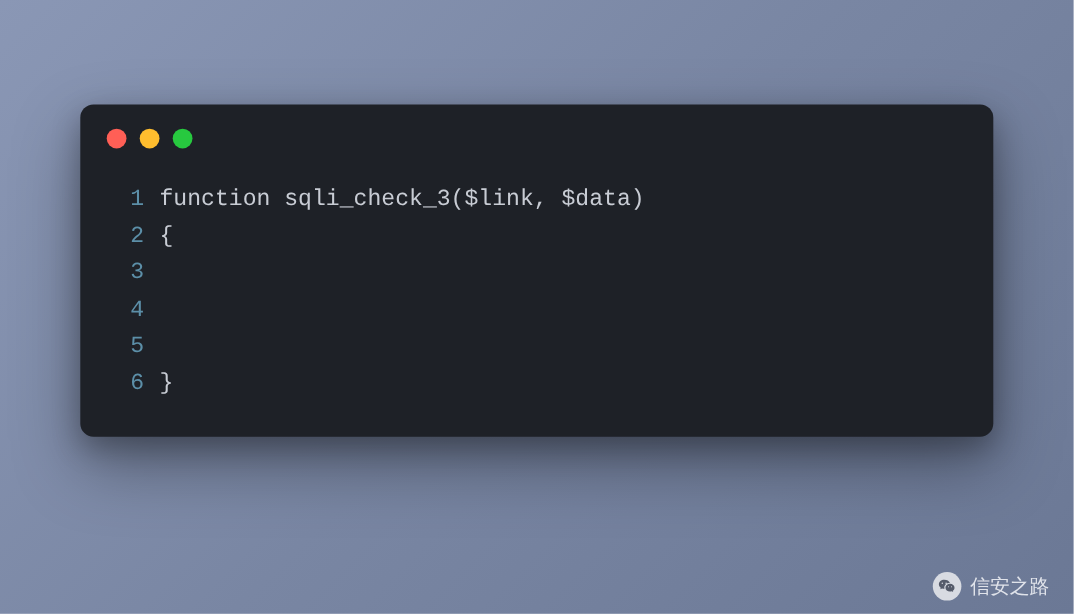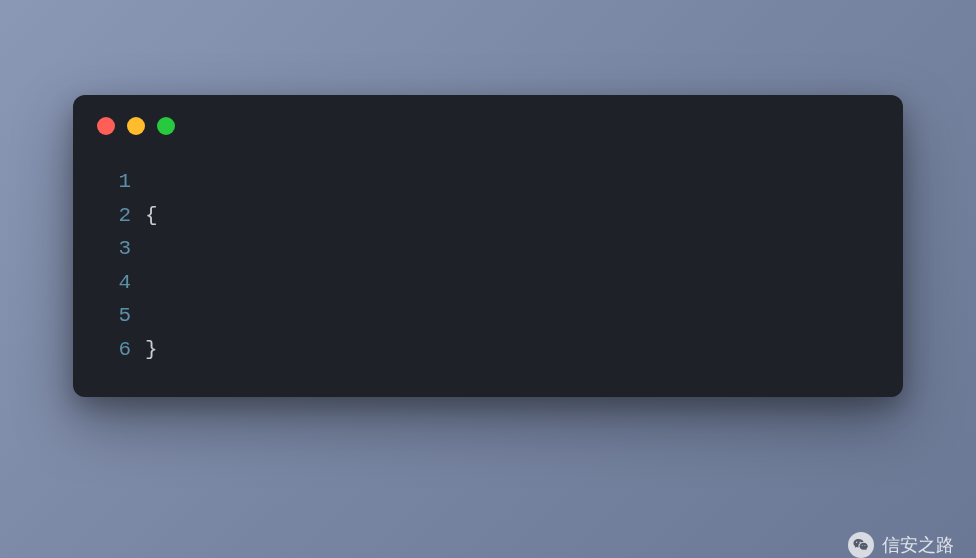--- a/index.html
+++ b/index.html
@@ -49,21 +49,21 @@
       text-align: right;
       margin-right: 14px;
       user-select: none;
       flex-shrink: 0;
     }
     .line-content {
       color: #c8ccd4;
     }
     .watermark {
       position: absolute;
-      bottom: 0;
+      bottom: 12px;
       right: 22px;
       display: flex;
       align-items: center;
       gap: 8px;
       color: #e0e3ea;
       font-family: "PingFang SC", "Hiragino Sans GB", "Microsoft YaHei", sans-serif;
       font-size: 18px;
     }
     .wm-icon {
       width: 26px;
@@ -81,20 +81,21 @@
 
 <div class="code-window">
   <div class="title-bar">
     <div class="traffic-light red"></div>
     <div class="traffic-light yellow"></div>
     <div class="traffic-light green"></div>
   </div>
   <div class="code-area">
     <div class="code-line">
       <span class="line-number">1</span>
+      <span class="line-content">function sqli_check_3($link, $data)</span>
     </div>
     <div class="code-line">
       <span class="line-number">2</span>
       <span class="line-content">{</span>
     </div>
     <div class="code-line">
       <span class="line-number">3</span>
       <span class="line-content"></span>
     </div>
     <div class="code-line">

